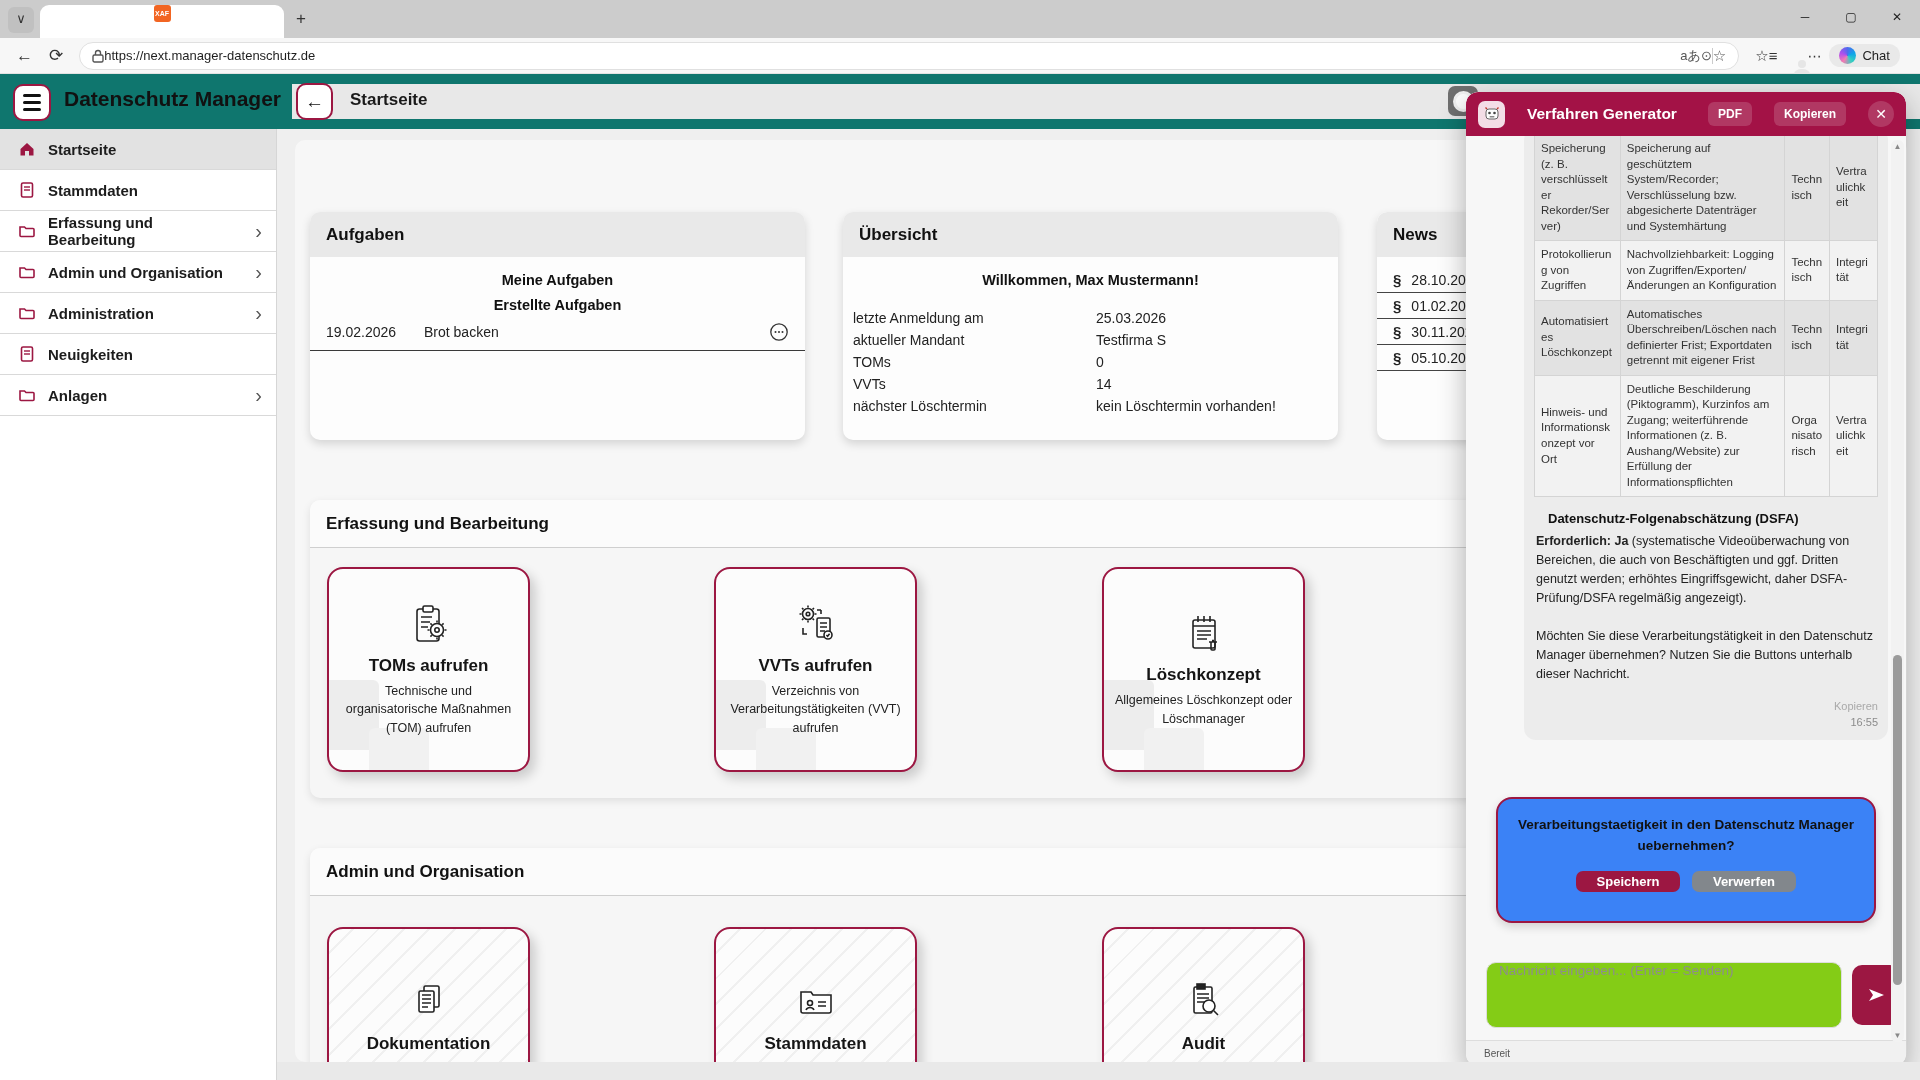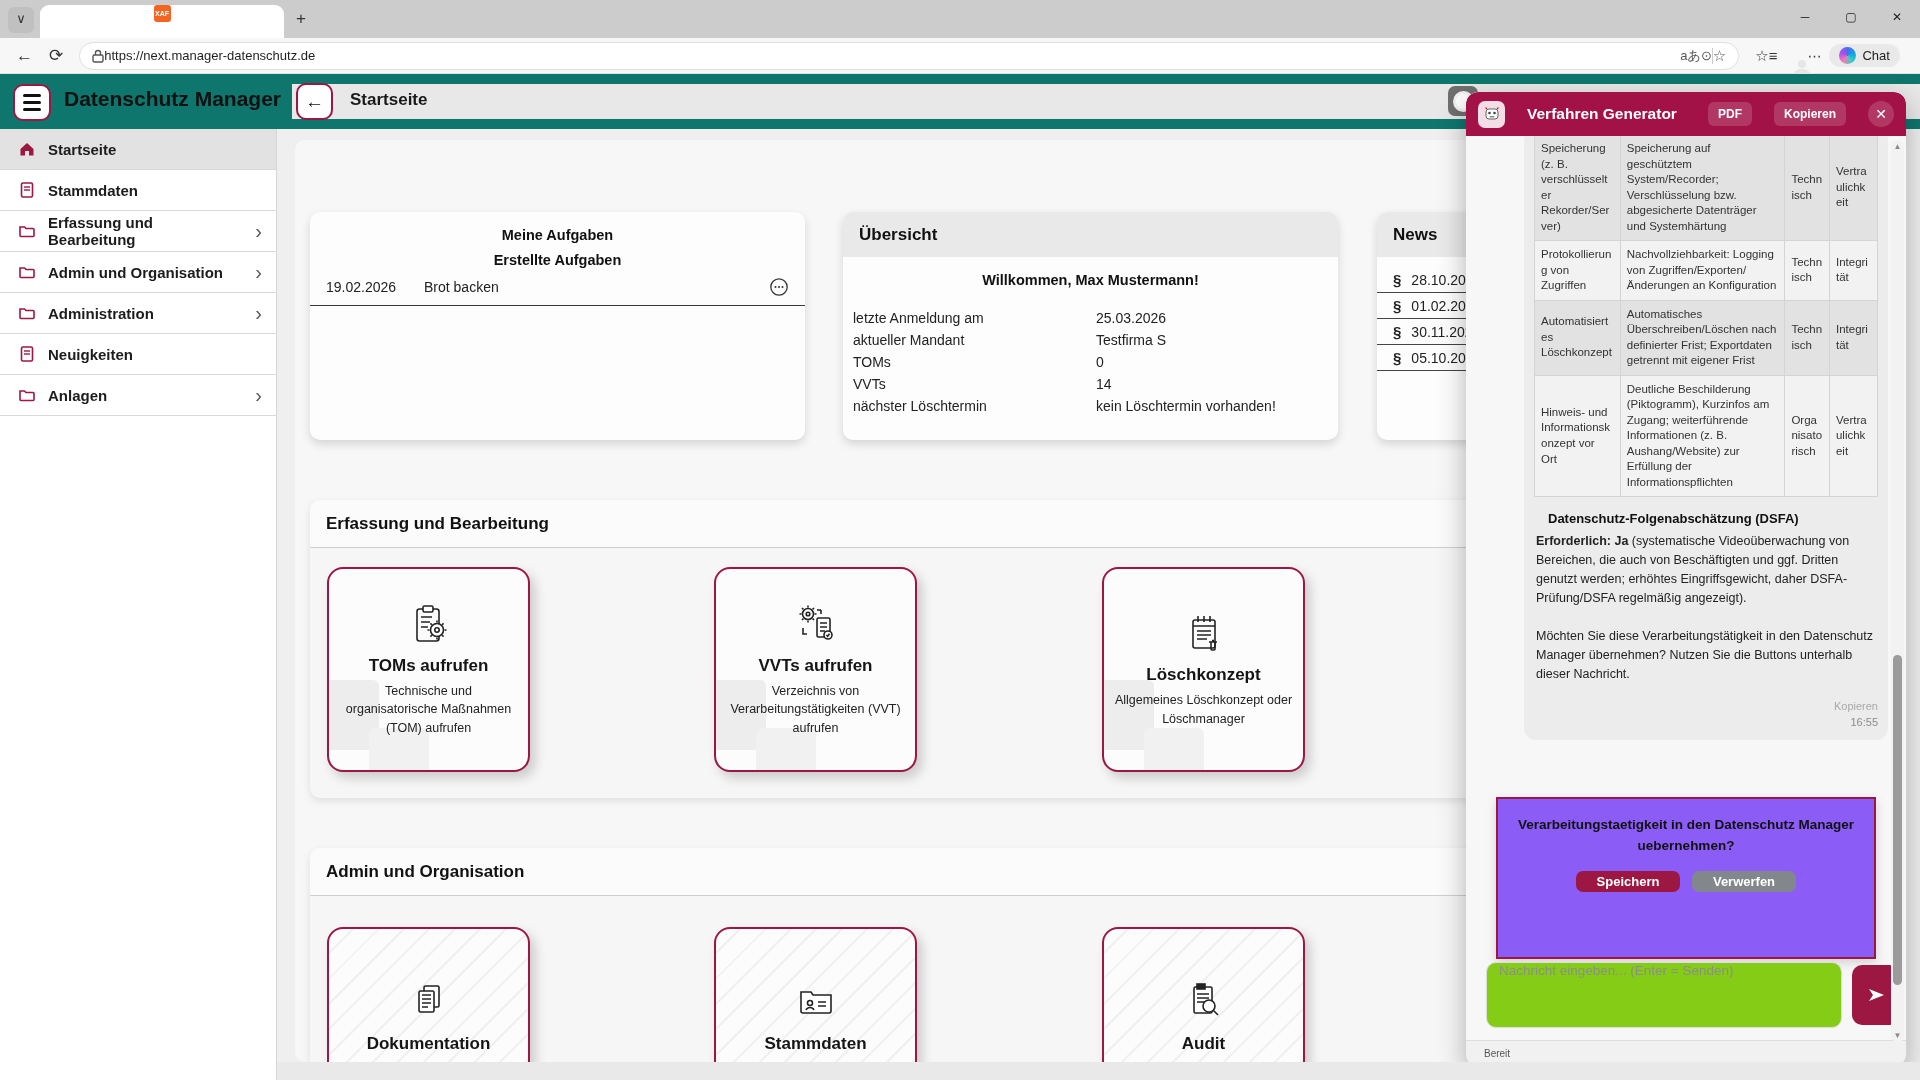--- a/index.html
+++ b/index.html
@@ -113,21 +113,21 @@
   .dsfa-text b{font-weight:bold;}
   .msg-question{font-size:12.5px;color:#222;line-height:1.5;margin:20px 2px 0 2px;}
   .msg-copy{margin-top:16px;text-align:right;font-size:11px;color:#a9a9a9;}
   .msg-time{margin-top:4px;text-align:right;font-size:11px;color:#8b8b8b;}
 
   .chat-scroll{position:absolute;right:2px;top:48px;width:13px;height:902px;background:#f2f2f2;border-radius:6px;z-index:4;}
   .scroll-up{position:absolute;top:2px;left:0;width:13px;text-align:center;font-size:8px;color:#888;}
   .scroll-thumb{position:absolute;left:2px;top:515px;width:9px;height:330px;background:#9b9b9b;border-radius:5px;}
   .scroll-down{position:absolute;bottom:2px;left:0;width:13px;text-align:center;font-size:8px;color:#888;}
 
-  .action-card{position:absolute;left:30px;top:705px;width:380px;height:162px;background:#8b5cf6;border:2px solid var(--accent);border-radius:0;box-shadow:0 4px 10px rgba(0,0,0,0.15);text-align:center;padding:16px 18px 0 18px;z-index:2;}
+  .action-card{position:absolute;left:30px;top:705px;width:380px;height:126px;background:#3b82f6;border:2px solid var(--accent);border-radius:16px;box-shadow:0 4px 10px rgba(0,0,0,0.15);text-align:center;padding:16px 18px 0 18px;z-index:2;}
   .action-text{font-size:13.5px;font-weight:bold;color:#111;line-height:1.55;}
   .action-btns{margin-top:14px;display:flex;justify-content:center;gap:12px;}
   .btn{border:none;border-radius:7px;font-size:13px;font-weight:bold;color:#fff;padding:3px 0;width:104px;font-family:"Liberation Sans",sans-serif;}
   .btn-save{background:var(--accent);}
   .btn-discard{background:#82878c;}
 
   .chat-input-row{position:absolute;left:0;top:862px;width:440px;height:86px;z-index:3;}
   .chat-textarea{position:absolute;left:20px;top:8px;width:356px;height:66px;background:#84cc16;border:1px solid #ddd;border-radius:10px;padding:0 12px;font-size:13.5px;color:#333;resize:none;font-family:"Liberation Sans",sans-serif;outline:none;}
   .chat-textarea::placeholder{color:#8d8d8d;}
   .send-btn{position:absolute;left:386px;top:11px;width:48px;height:60px;background:var(--accent);border-radius:10px;display:flex;align-items:center;justify-content:center;}
@@ -242,20 +242,21 @@
         </svg>
       <span class="side-label">Anlagen</span>
       <span class="side-chev">›</span>
     </div>
   </div>
 
   <div class="main-bg"></div>
   <div class="content-panel"></div>
 
   <div class="card aufgaben-card">
+    <div class="card-head">Aufgaben</div>
     <div class="tabs-center">
       <div class="tab-line">Meine Aufgaben</div>
       <div class="tab-line">Erstellte Aufgaben</div>
     </div>
     <div class="task-row">
       <span class="task-date">19.02.2026</span>
       <span class="task-label">Brot backen</span>
       <svg width="20" height="20" viewBox="0 0 20 20">
           <circle cx="10" cy="10" r="8.2" fill="none" stroke="#333" stroke-width="1.3"></circle>
           <circle cx="6.5" cy="10" r="1" fill="#333"></circle>

